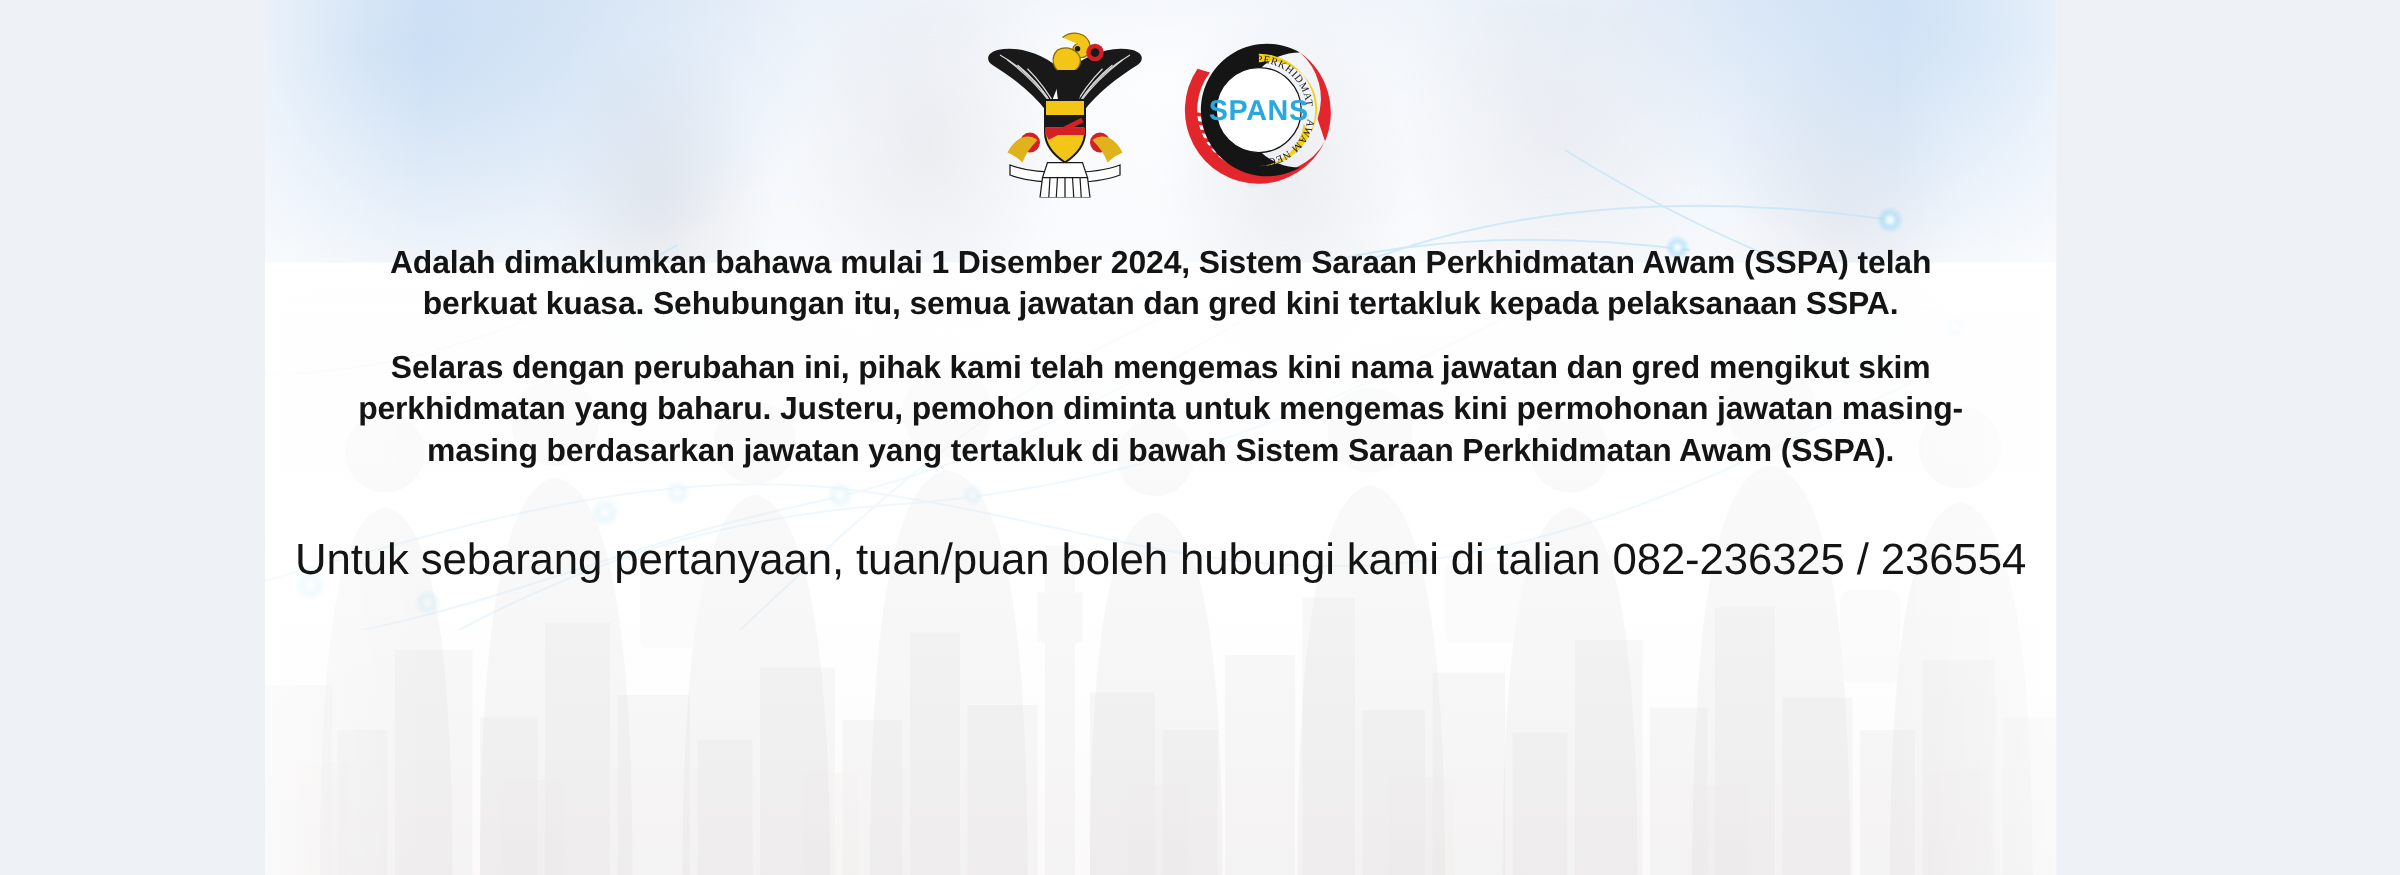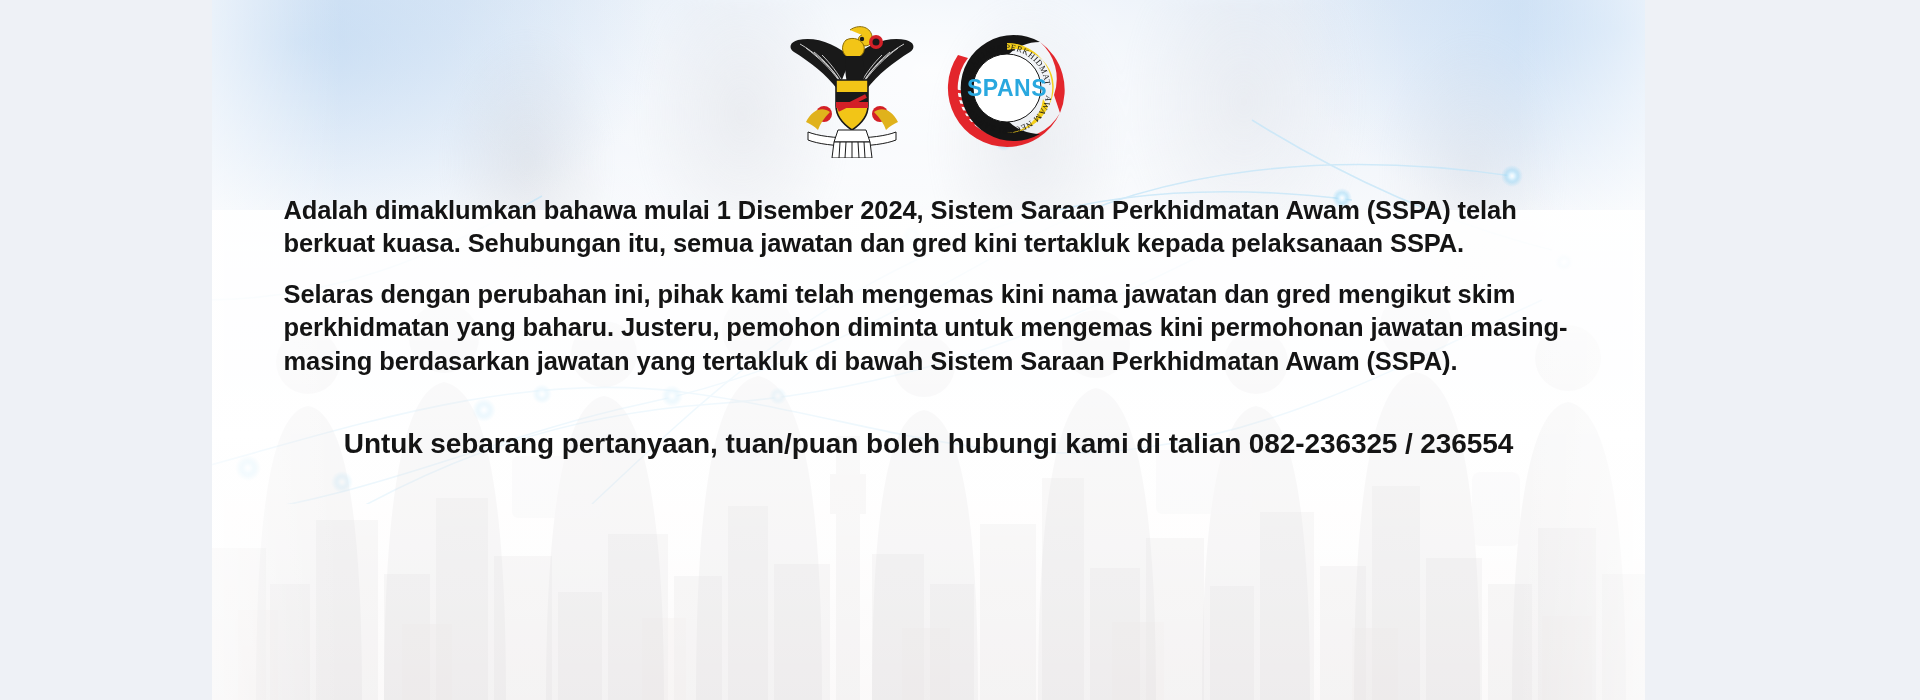--- a/index.html
+++ b/index.html
@@ -153,34 +153,35 @@
     font-weight: 700;
     color: #121212;
     letter-spacing: -0.4px;
     line-height: 1.05;
     text-align: center;
   }
 
   .para {
     margin-top: 36px;
     width: 1290px;
+    text-align: center;
     font-size: 25.5px;
     font-weight: 700;
     color: #141414;
     line-height: 1.30;
     letter-spacing: -0.1px;
   }
 
   .para.second { margin-top: 18px; }
 
   .contact {
     margin-top: 50px;
     text-align: center;
-    font-size: 28px;
-    font-weight: 700;
+    font-size: 35px;
+    font-weight: 400;
     color: #141414;
     letter-spacing: -0.1px;
   }
 </style>
 </head>
 <body>
 
 <div id="page">
 
   <div class="banner">

